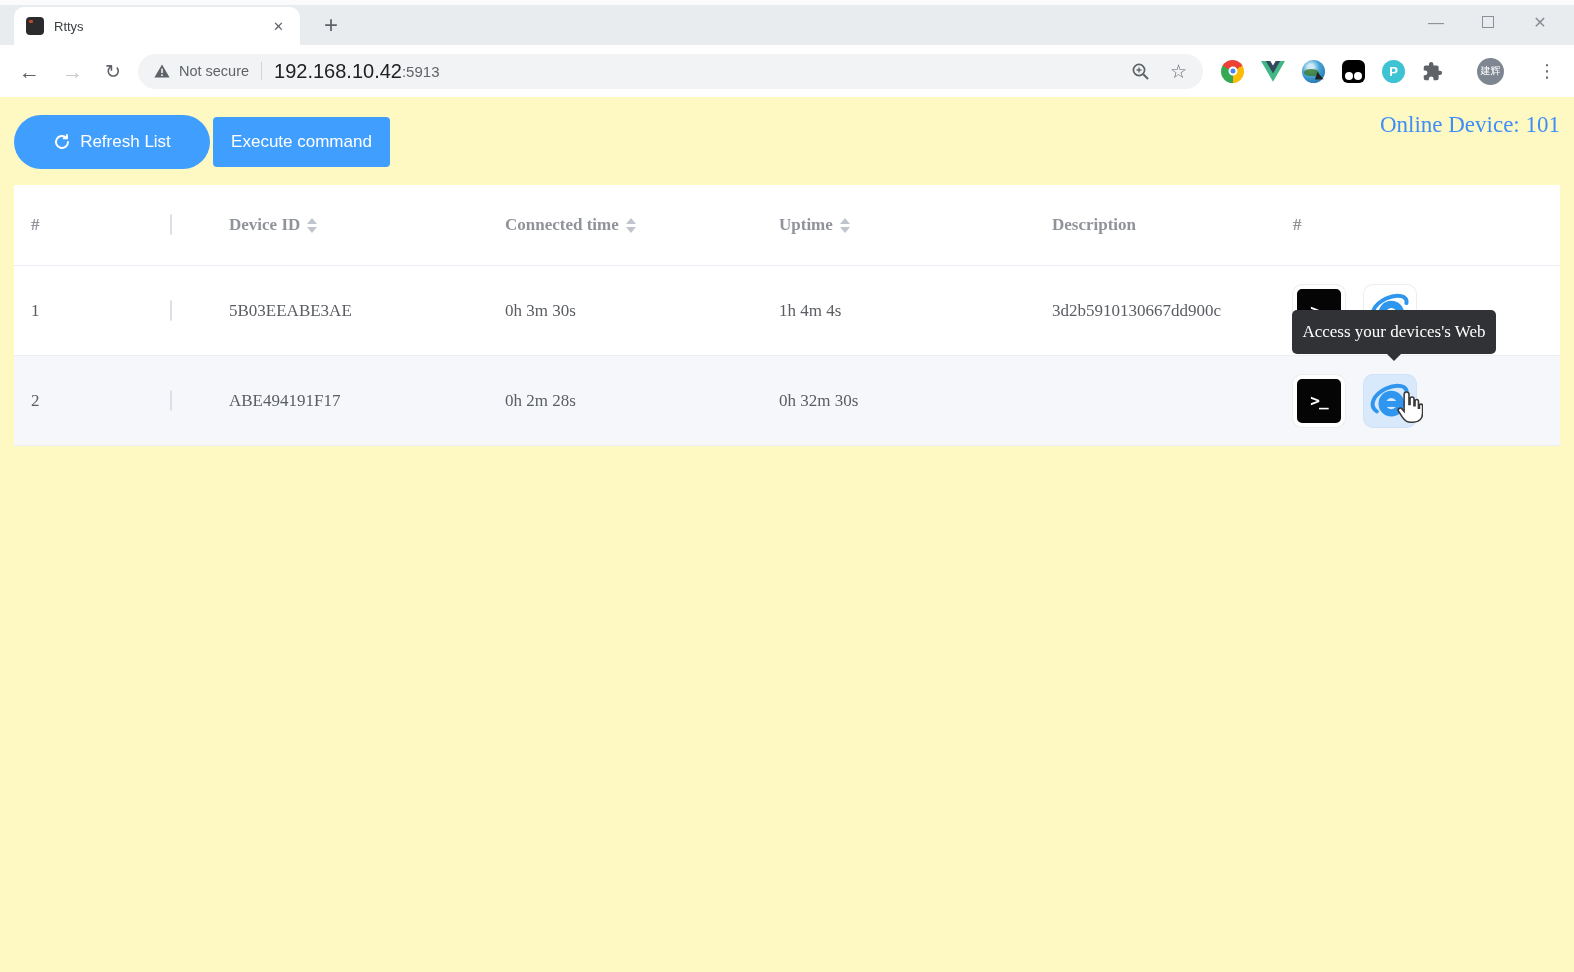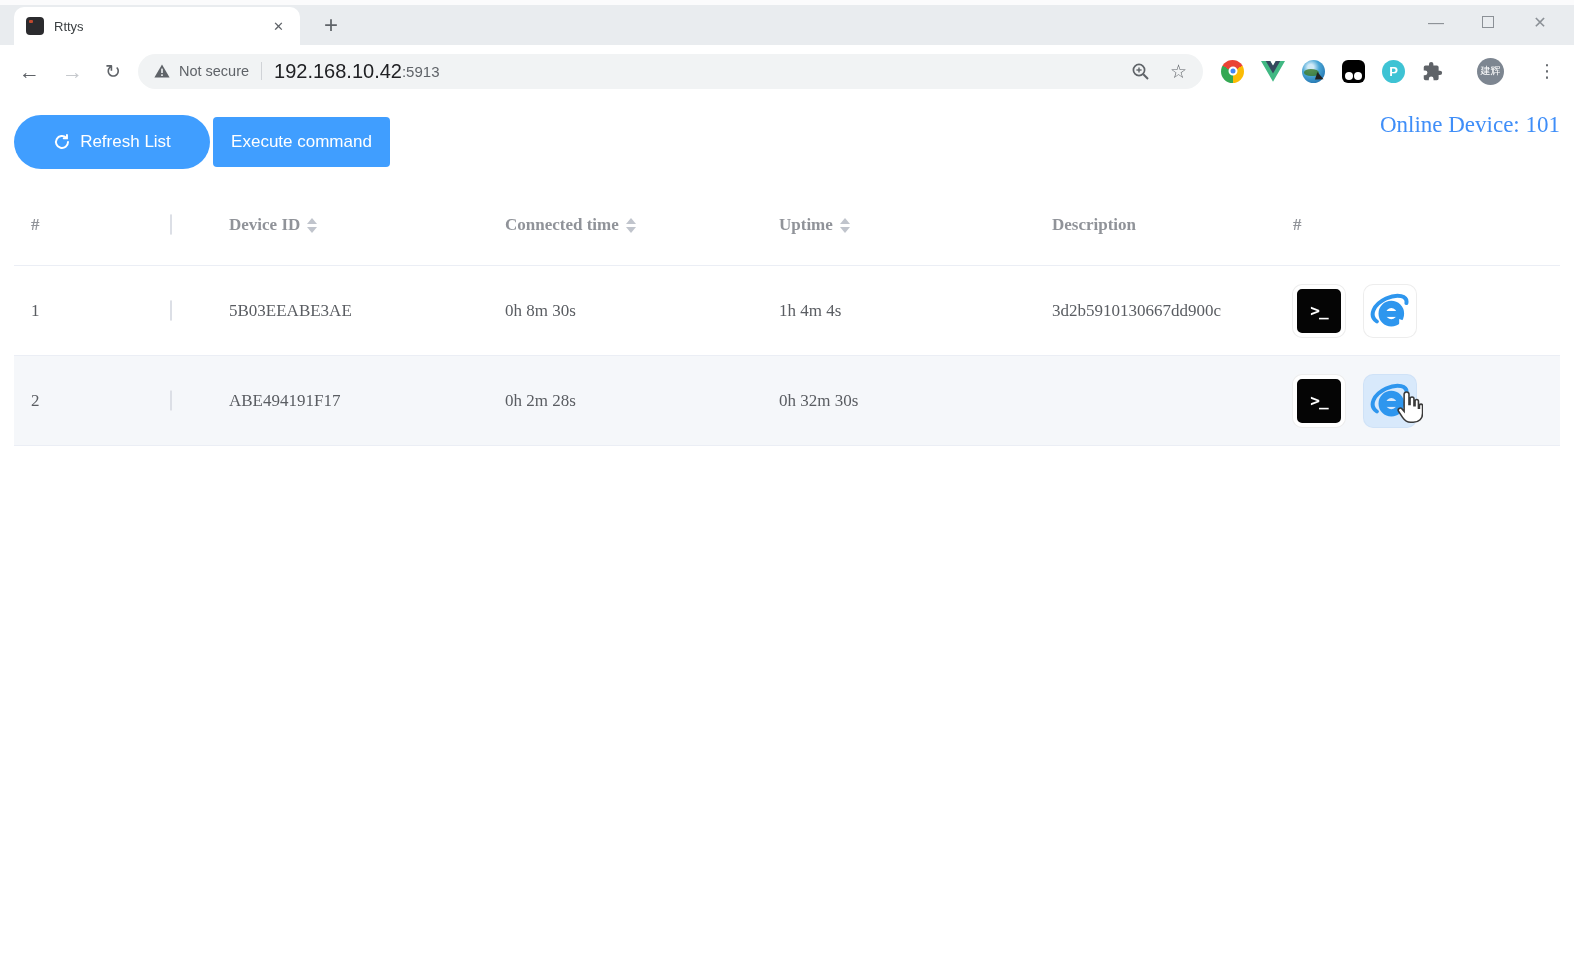--- a/index.html
+++ b/index.html
@@ -53,21 +53,21 @@
   .tamper i, .tamper b { position:absolute; bottom:3px; width:8px; height:8px;
     background:#fff; border-radius:50%; }
   .tamper i { left:3px; } .tamper b { right:3px; }
   .p-badge { width:23px; height:23px; border-radius:50%; background:#3ec3d4; color:#fff;
     font-size:13px; font-weight:bold; display:flex; align-items:center; justify-content:center; flex:none; }
   .avatar { width:27px; height:27px; border-radius:50%; background:#7d8691; color:#fff;
     font-size:10px; display:flex; align-items:center; justify-content:center; margin:0 24px; flex:none; }
   .menu-dots { font-size:18px; color:#5f6368; padding:0 10px; }
 
   
-  .content { position:relative; height:875px; background:#ffffff; padding:18px 14px 0; }
+  .content { position:relative; height:875px; background:#fef9c3; padding:18px 14px 0; }
   .controls-row { display:flex; align-items:flex-start; }
   .btn-refresh { width:196px; height:54px; border-radius:27px; background:#409eff; border:none;
     color:#fff; font-size:17px; font-family:"Liberation Sans",sans-serif;
     display:flex; align-items:center; justify-content:center; gap:9px; }
   .search-box { width:278px; height:54px; background:#fff; border-radius:6px; margin-left:3px;
     display:flex; align-items:center; padding:0 14px; }
   .search-box input { flex:1; border:none; outline:none; background:transparent;
     font-size:17px; color:#606266; font-family:"Liberation Sans",sans-serif; min-width:0; }
   .btn-exec { width:177px; height:50px; border-radius:4px; background:#409eff; border:none;
     color:#fff; font-size:17px; font-family:"Liberation Sans",sans-serif; margin-left:3px; margin-top:2px; }
@@ -238,21 +238,21 @@
             </span>
         </div>
         <div class="c-des">Description</div>
         <div class="c-act">#</div>
       </div>
 
       <div class="trow tbody-row">
         <div class="c-idx">1</div>
         <div><span class="chk"></span></div>
         <div class="c-dev">5B03EEABE3AE</div>
-        <div class="c-con">0h 8m 30s</div>
+        <div class="c-con">0h 3m 30s</div>
         <div class="c-up">1h 4m 4s</div>
         <div class="c-des">3d2b5910130667dd900c</div>
         <div class="c-act">
           <span class="term-btn">
             <span class="term-glyph">&gt;_</span>
           </span>
           <span class="web-btn">
             <svg width="42" height="42" viewBox="0 0 64 64">
               <circle cx="34" cy="36" r="14" fill="none" stroke="#2e96ee" stroke-width="11"></circle>
               <rect x="21" y="32" width="26" height="9" fill="#2e96ee"></rect>
@@ -280,19 +280,22 @@
               <rect x="21" y="32" width="26" height="9" fill="#2e96ee"></rect>
               <path d="M46 44 L62 50 L46 56 Z" fill="var(--btnbg)"></path>
               <path d="M12 48 C-1 39 7 22 26 13 C44 5 59 9 57 20" fill="none" stroke="#2e96ee" stroke-width="6" stroke-linecap="round"></path>
             </svg>
           </span>
         </div>
       </div>
 
     </div>
 
+    <div class="tooltip">
+      <span>Access your devices's Web</span>
+    </div>
 
     <svg class="cursor" width="30" height="34" viewBox="0 0 24 28">
       <path d="M8.8 3.6c0-1.1.9-2 2-2s2 .9 2 2V12h.9V7.3c0-.9.7-1.6 1.6-1.6s1.6.7 1.6 1.6V13h.9V9.3c0-.8.6-1.5 1.4-1.5s1.4.7 1.4 1.5V15h.8v-2.1c0-.7.6-1.3 1.3-1.3s1.3.6 1.3 1.3v6.2c0 4.4-2.9 7.5-7.7 7.5h-2.2c-3.2 0-4.9-1.6-6.6-4.1l-3.3-5c-.5-.8-.3-1.8.5-2.3.8-.5 1.8-.3 2.4.4l1.7 2V3.6z" fill="#fff" stroke="#3a3a3a" stroke-width="1.3"></path>
     </svg>
 
   </div>
 </div>
 
 </body></html>

